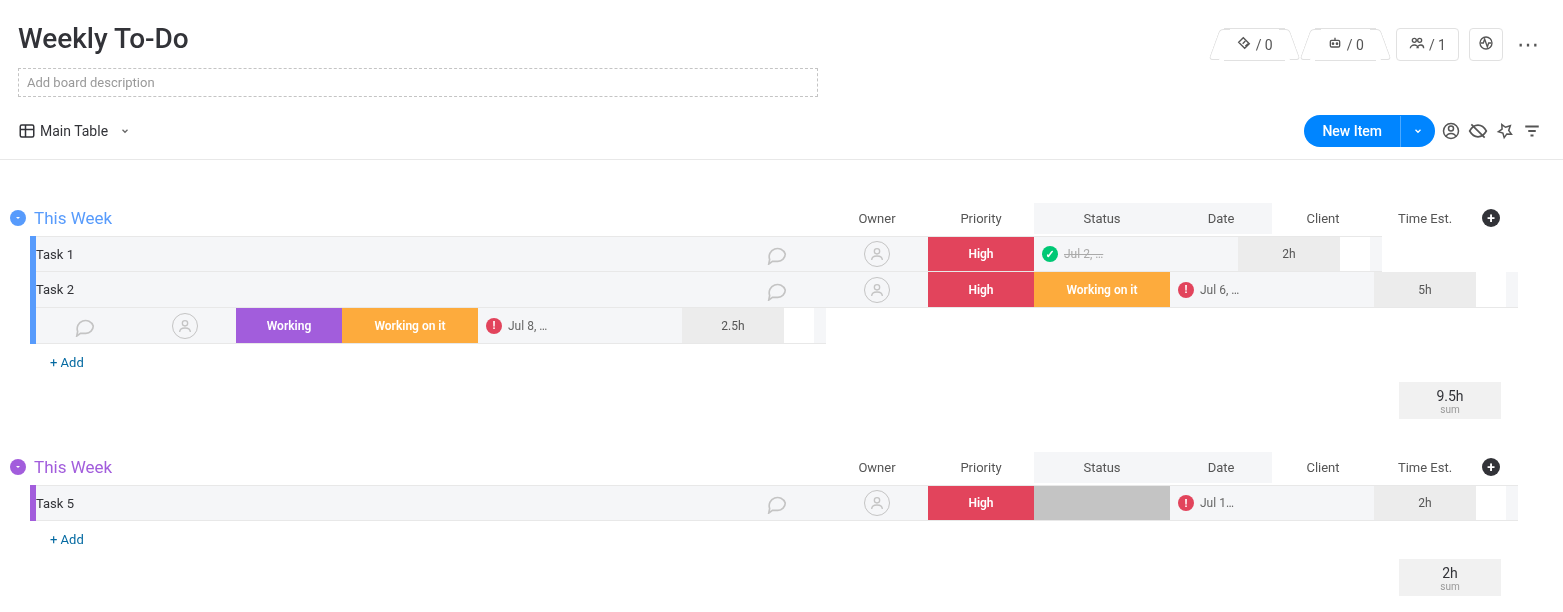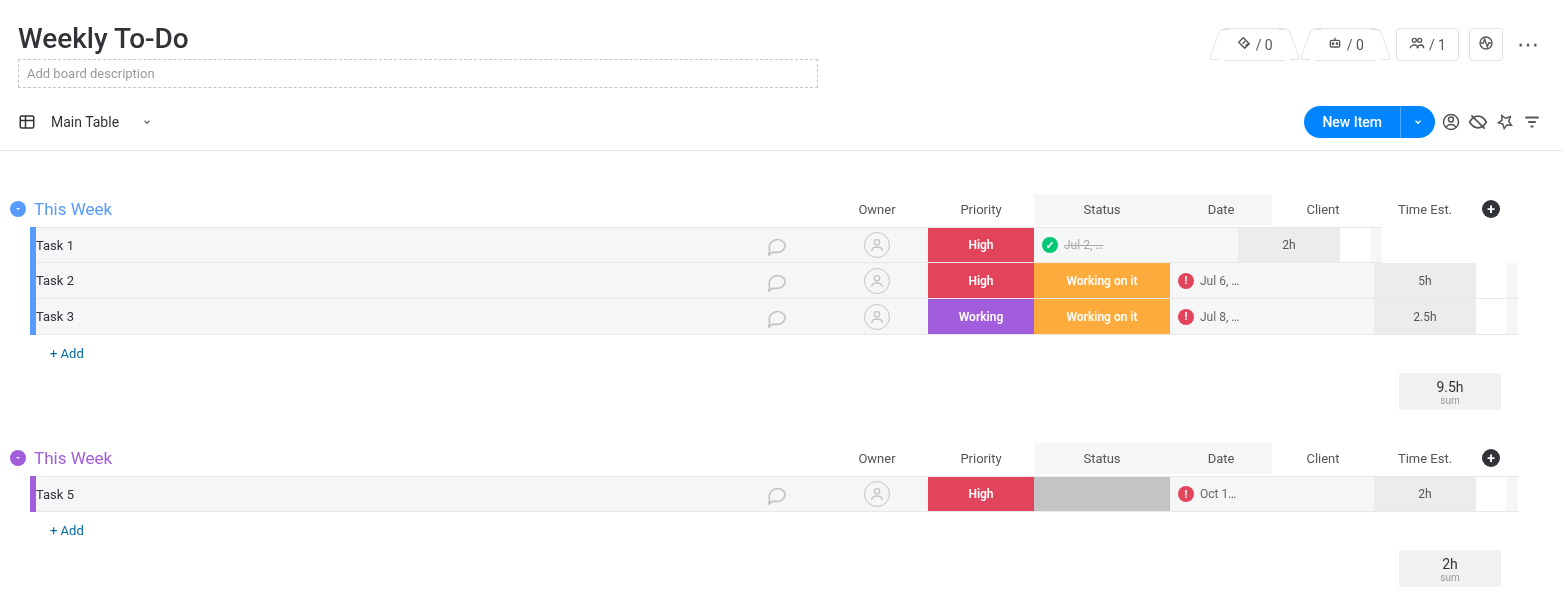--- a/index.html
+++ b/index.html
@@ -1,35 +1,35 @@
 <!DOCTYPE html>
 <html><head>
 <meta charset="utf-8">
 <style>
   * { box-sizing: border-box; margin: 0; padding: 0; font-family: -apple-system, BlinkMacSystemFont, "Segoe UI", Roboto, sans-serif; }
   body { background: #fff; color: #323338; width: 1563px; }
   
   .header { padding: 22px 20px 8px 18px; display: flex; justify-content: space-between; align-items: flex-start; }
   .header-left { flex: 1; }
-  .board-title { font-size: 28px; font-weight: 500; color: #323338; margin-bottom: 4px; }
+  .board-title { font-size: 28px; font-weight: 500; color: #323338; margin-bottom: 13px; }
   .board-desc { border: 1px dashed #c4c4c4; padding: 6px 8px; font-size: 13px; color: #999; width: 800px; }
   .header-right { display: flex; gap: 10px; align-items: center; padding-top: 6px; }
   
   .badge { display: flex; align-items: center; gap: 4px; padding: 6px 12px; border: 1px solid #e1e1e1; border-radius: 4px; font-size: 14px; color: #555; background: #fff; }
   .badge.hex { position: relative; border-radius: 0; border-left: none; border-right: none; }
   .badge.hex::before, .badge.hex::after { content: ''; position: absolute; top: 0; bottom: 0; width: 10px; border: 1px solid #e1e1e1; }
   .badge.hex::before { left: -10px; border-right: none; transform: skewX(-20deg); border-radius: 4px 0 0 4px; }
   .badge.hex::after { right: -10px; border-left: none; transform: skewX(20deg); border-radius: 0 4px 4px 0; }
   .hex-wrap { margin: 0 10px; }
   
   .more-icon { font-size: 22px; color: #555; cursor: pointer; padding: 4px; }
 
   .toolbar { display: flex; justify-content: space-between; align-items: center; padding: 10px 20px 12px 18px; border-bottom: 1px solid #e8e8e8; }
   .toolbar-left { display: flex; align-items: center; gap: 8px; }
-  .view-select { display: flex; align-items: center; gap: 15px; font-size: 14px; color: #323338; }
+  .view-select { display: flex; align-items: center; gap: 4px; font-size: 14px; color: #323338; }
   .table-icon { display:inline-flex; }
   
   .toolbar-right { display: flex; align-items: center; gap: 5px; }
   .new-item-btn { background: #0085ff; color: #fff; border: none; border-radius: 30px; display: flex; align-items: center; overflow: hidden; }
   .new-item-btn .main { padding: 8px 18px; font-size: 14px; font-weight: 500; }
   .new-item-btn .drop { padding: 8px 12px; border-left: 1px solid rgba(255,255,255,.3); }
   
   .search-input { border: 1px solid #c4c4c4; border-radius: 30px; padding: 8px 18px; font-size: 14px; width: 190px; color: #999; }
   .tool-icon { color: #555; cursor: pointer; display: inline-flex; align-items: center; justify-content: center; width: 22px; height: 22px; }
 
@@ -268,21 +268,20 @@
         <span class="">Jul 6, …</span>
       </div>
       <div class="cell client-cell"></div>
       <div class="cell time-cell">5h</div>
       <div class="cell add-col-cell"></div>
       <div class="cell tail-cell"></div>
       </div>
       <div class="row row-border">
       <div class="indent"></div>
       <div class="left-bar" style="background:#579bfc"></div>
-      <div class="cell task-name-cell">Task 3</div>
       <div class="cell chat-cell">
         <svg width="22" height="22" viewBox="0 0 24 24" fill="none" stroke="#c4c4c4" stroke-width="1.8">
             <path d="M21 12a8 8 0 01-8 8H7l-4 3 1-5a8 8 0 1117-6z"></path>
           </svg>
       </div>
       <div class="cell owner-cell">
         <span class="avatar-ph">
           <svg width="16" height="16" viewBox="0 0 24 24" fill="none" stroke="#c4c4c4" stroke-width="2">
               <circle cx="12" cy="8" r="4"></circle>
               <path d="M4 21c0-4 4-6 8-6s8 2 8 6"></path>
@@ -347,21 +346,21 @@
           <svg width="16" height="16" viewBox="0 0 24 24" fill="none" stroke="#c4c4c4" stroke-width="2">
               <circle cx="12" cy="8" r="4"></circle>
               <path d="M4 21c0-4 4-6 8-6s8 2 8 6"></path>
             </svg>
         </span>
       </div>
       <div class="cell priority-cell" style="background:#e2445c">High</div>
       <div class="cell status-cell" style="background:#c4c4c4"></div>
       <div class="cell date-cell">
         <span class="date-badge ">!</span>
-        <span class="">Oct 1…</span>
+        <span class="">Jul 1…</span>
       </div>
       <div class="cell client-cell"></div>
       <div class="cell time-cell">2h</div>
       <div class="cell add-col-cell"></div>
       <div class="cell tail-cell"></div>
       </div>
       <div class="add-row">
     <div class="indent"></div>
     <div class="left-bar" style="background:#a25ddc"></div>
     <div class="add-text">+ Add</div>

